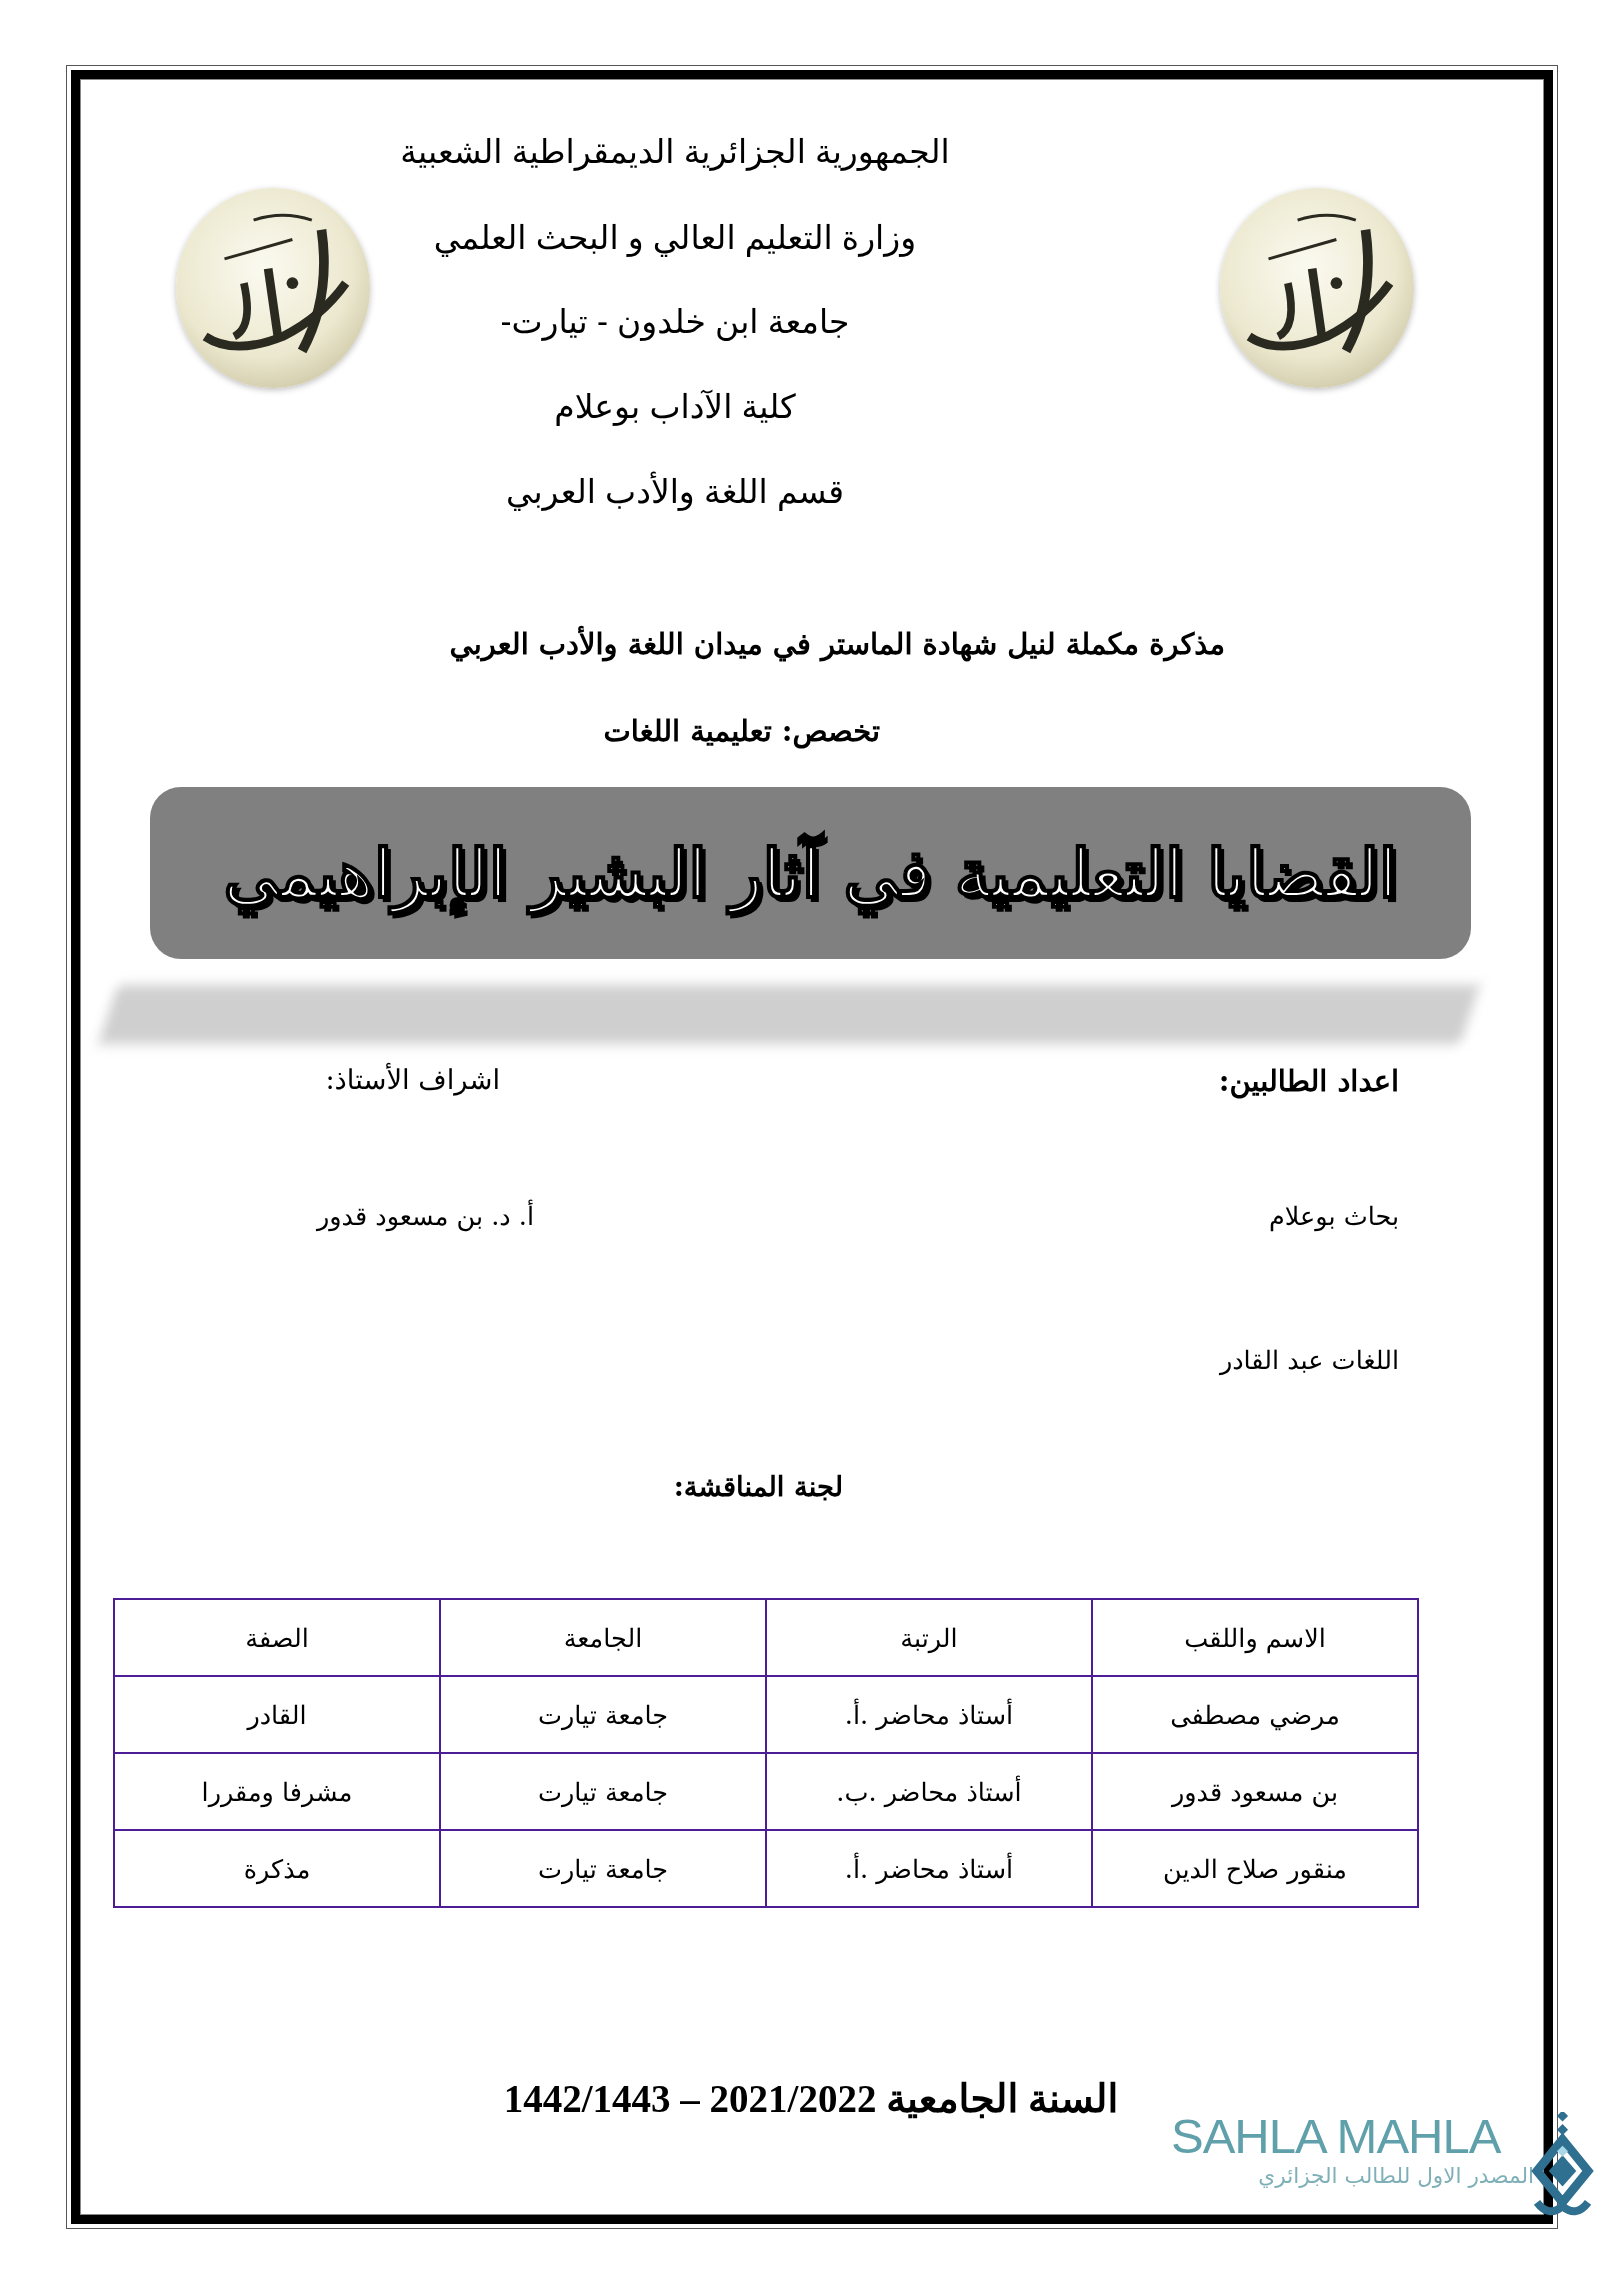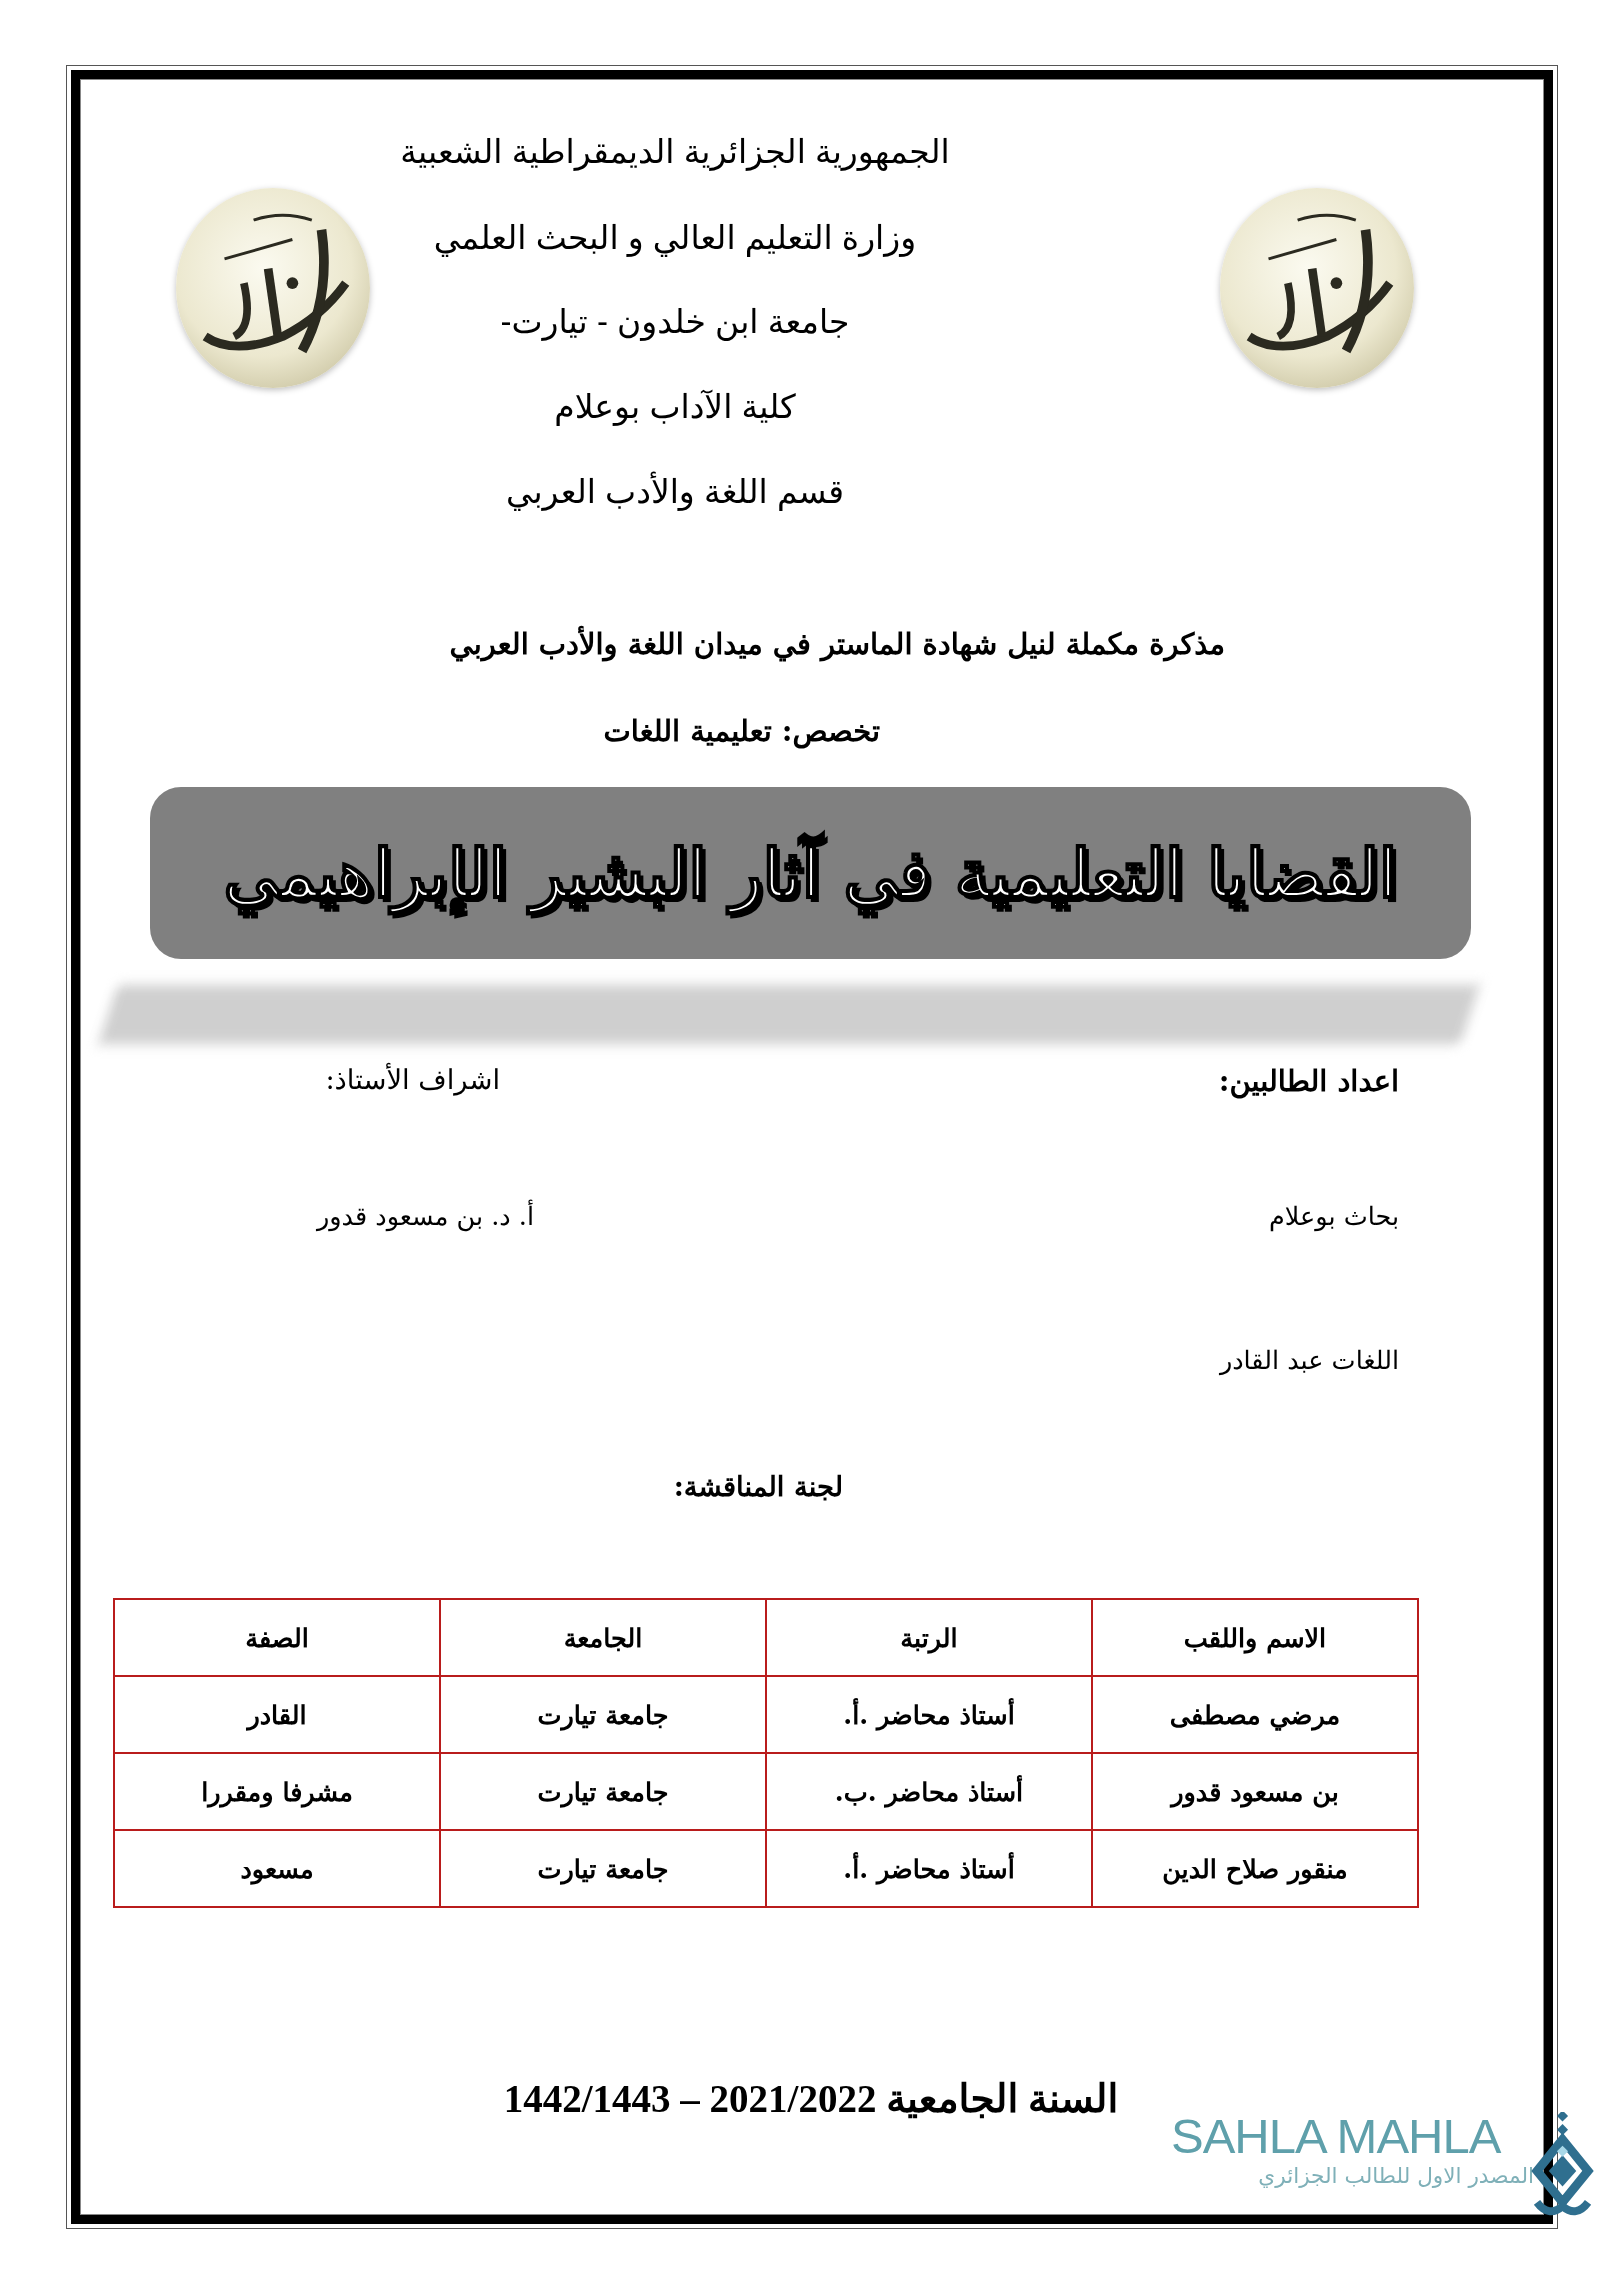--- a/index.html
+++ b/index.html
@@ -24,22 +24,22 @@
   .title-box { position: absolute; left: 150px; top: 787px; width: 1321px; height: 172px;
                background: #808080; border-radius: 31px; display: flex; align-items: center;
                justify-content: center; }
   .title-text { direction: rtl; font-family: "DejaVu Serif", serif; font-weight: bold; font-size: 67px;
                 color: #ffffff; -webkit-text-stroke: 2px #000; letter-spacing: 1px;
                 text-shadow: 3.9px 3.9px 0 #000; }
   .label { position: absolute; direction: rtl; font-family: "DejaVu Serif", serif; font-size: 25.5px; }
   .label.b { font-weight: bold; }
   table.committee { position: absolute; left: 113px; top: 1598px; width: 1306px;
                     border-collapse: collapse; direction: rtl; }
-  table.committee td, table.committee th { border: 2px solid #b91c1c; height: 73px; text-align: center;
-                    font-family: "DejaVu Serif", serif; font-weight: bold; font-size: 25.5px; width: 25%; }
+  table.committee td, table.committee th { border: 2px solid #4c1d95; height: 73px; text-align: center;
+                    font-family: "DejaVu Serif", serif; font-weight: normal; font-size: 25.5px; width: 25%; }
   .year { position: absolute; left: 0; width: 1622px; top: 2076px; text-align: center; direction: rtl;
           font-family: "Liberation Serif", serif; font-weight: bold; font-size: 39px; }
   .watermark { position: absolute; left: 1171px; top: 2112px; width: 363px; }
   .wm-title { font-family: "Liberation Sans", sans-serif; font-size: 49px; color: #5fa0ab;
               letter-spacing: -1px; line-height: 49px; white-space: nowrap; }
   .wm-sub { font-family: "DejaVu Sans", sans-serif; font-size: 21.6px; color: #7fb0b8; direction: rtl;
             text-align: right; margin-top: 2px; white-space: nowrap; }
   .wm-logo { position: absolute; left: 1529px; top: 2112px; width: 69px; height: 108px; }
 </style>
 </head>
@@ -109,21 +109,21 @@
   <tr>
     <td>بن مسعود  قدور</td>
     <td>أستاذ محاضر .ب.</td>
     <td>جامعة تيارت</td>
     <td>مشرفا ومقررا</td>
   </tr>
   <tr>
     <td>منقور صلاح الدين</td>
     <td>أستاذ محاضر .أ.</td>
     <td>جامعة تيارت</td>
-    <td>مسعود</td>
+    <td>مذكرة</td>
   </tr>
 </tbody>
   </table>
 
 <div class="year">السنة الجامعية 2021/2022 – 1442/1443</div>
 
 <div class="watermark">
   <div class="wm-title">SAHLA MAHLA</div>
   <div class="wm-sub">المصدر الاول للطالب الجزائري</div>
 </div>

